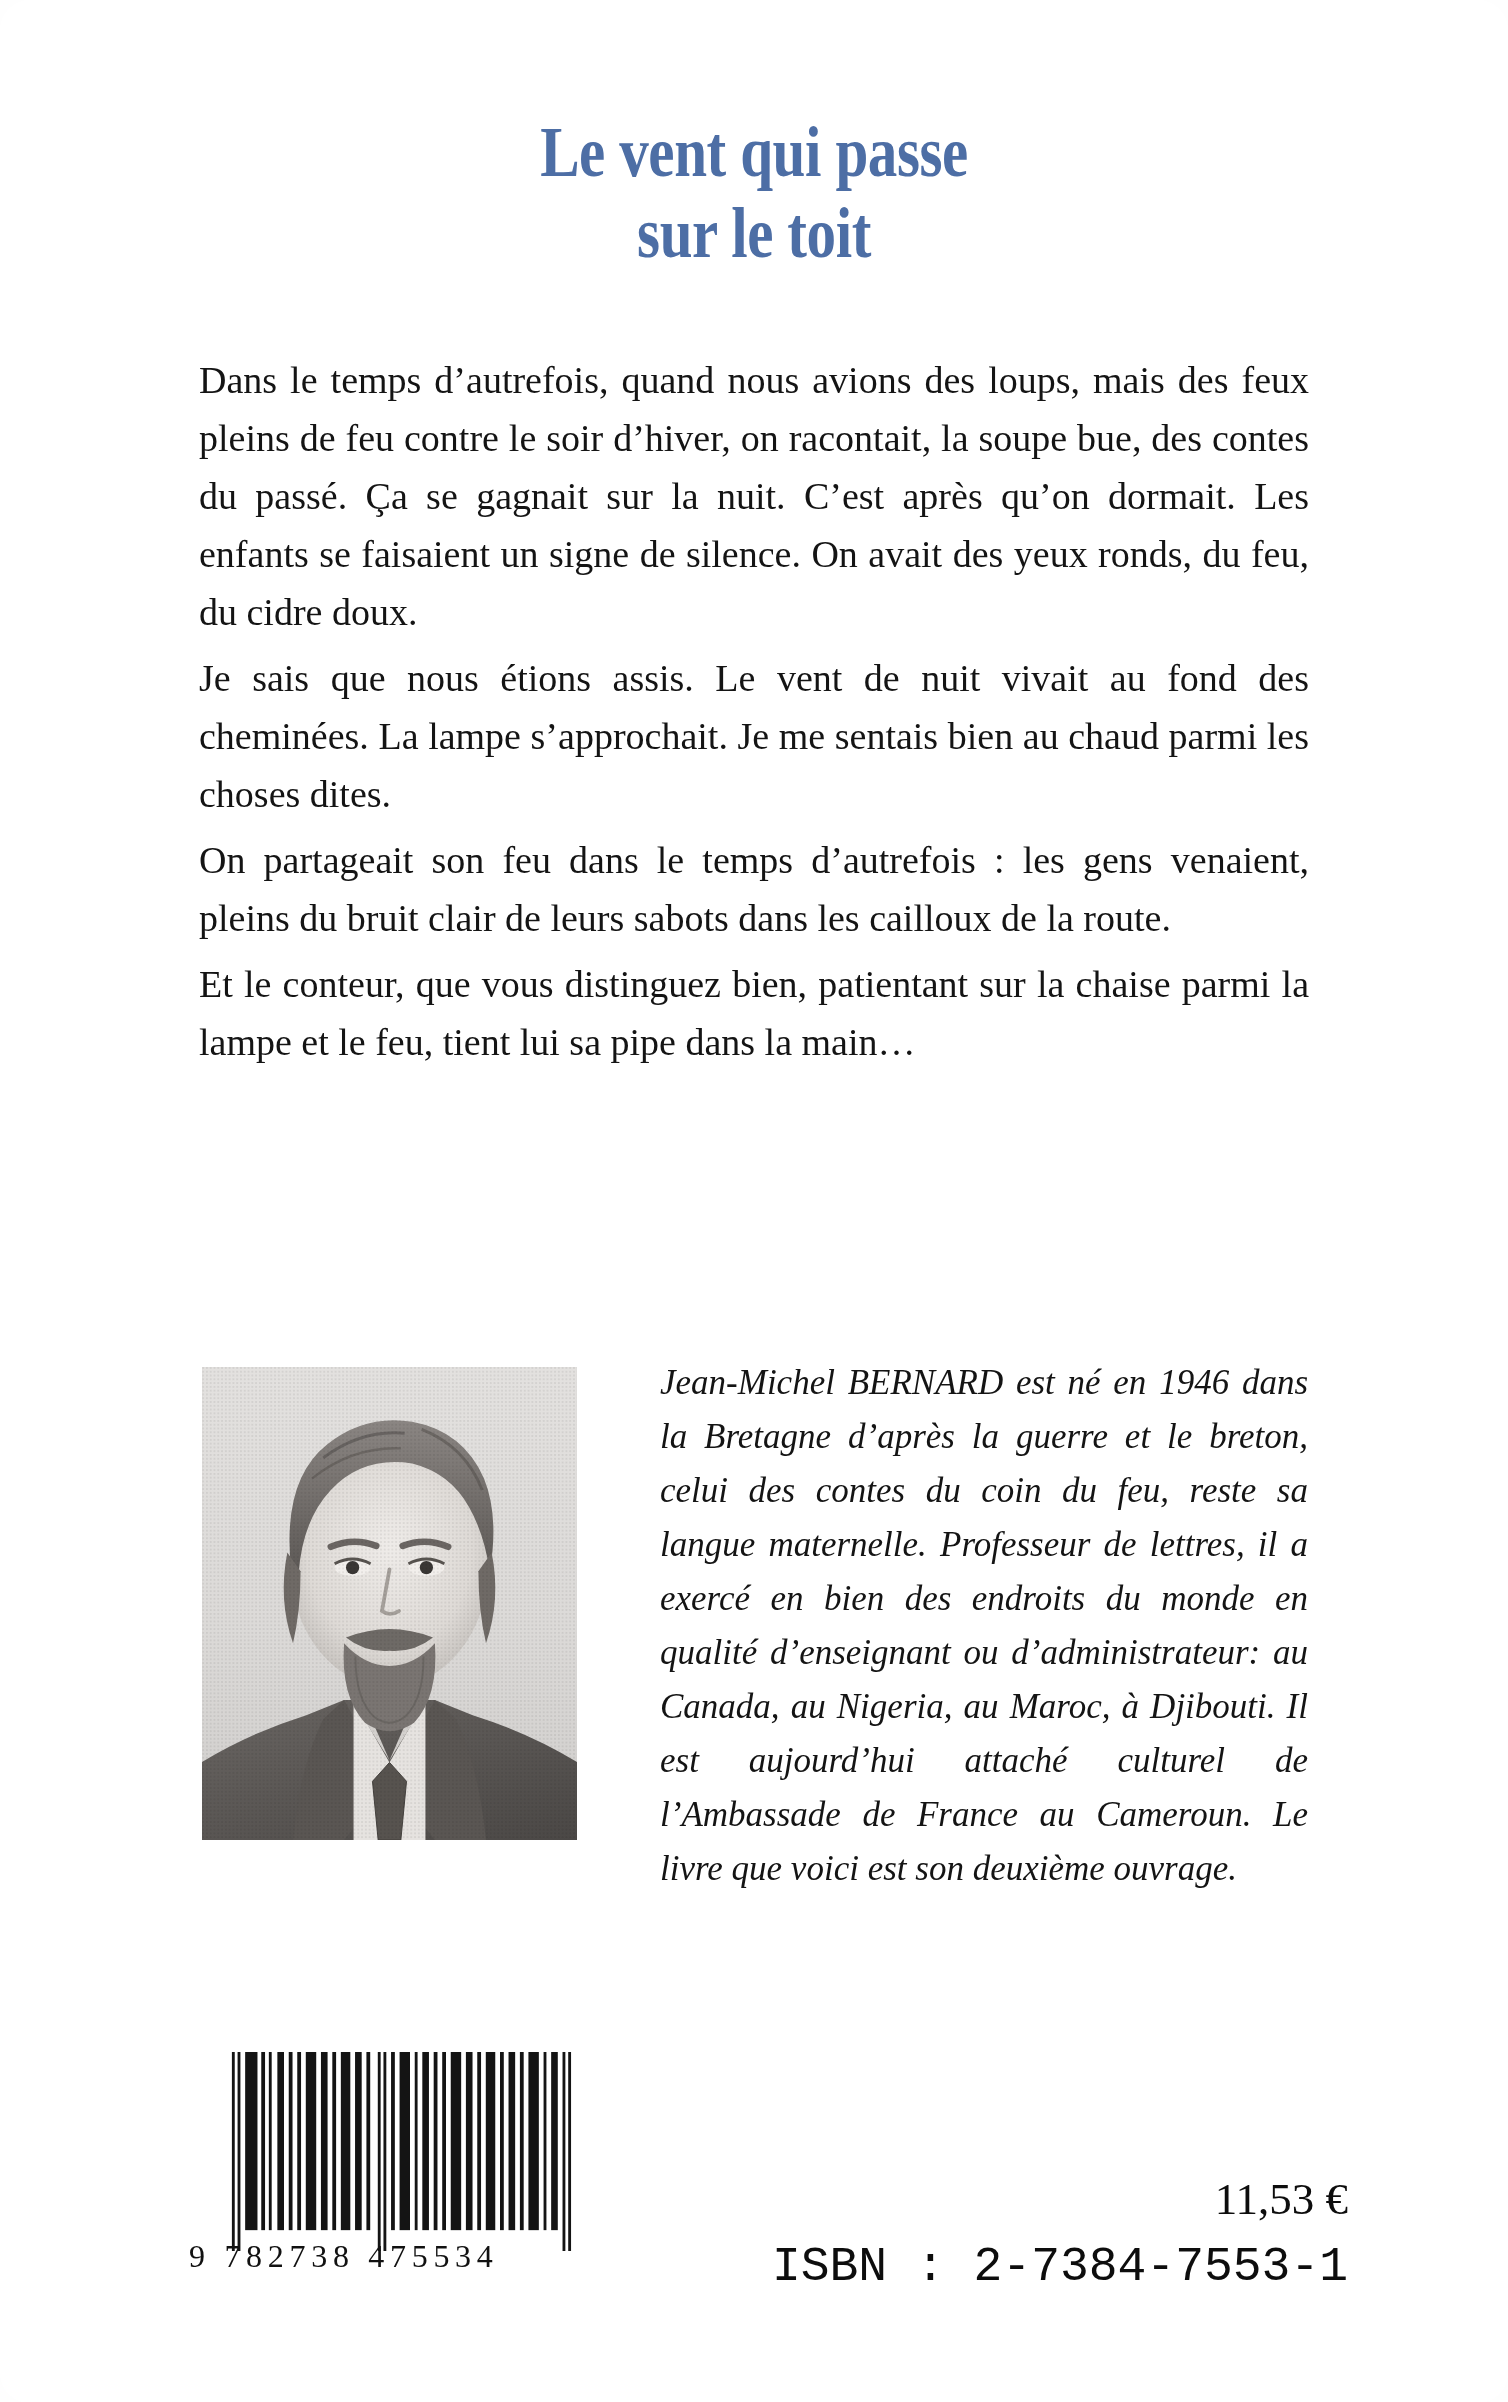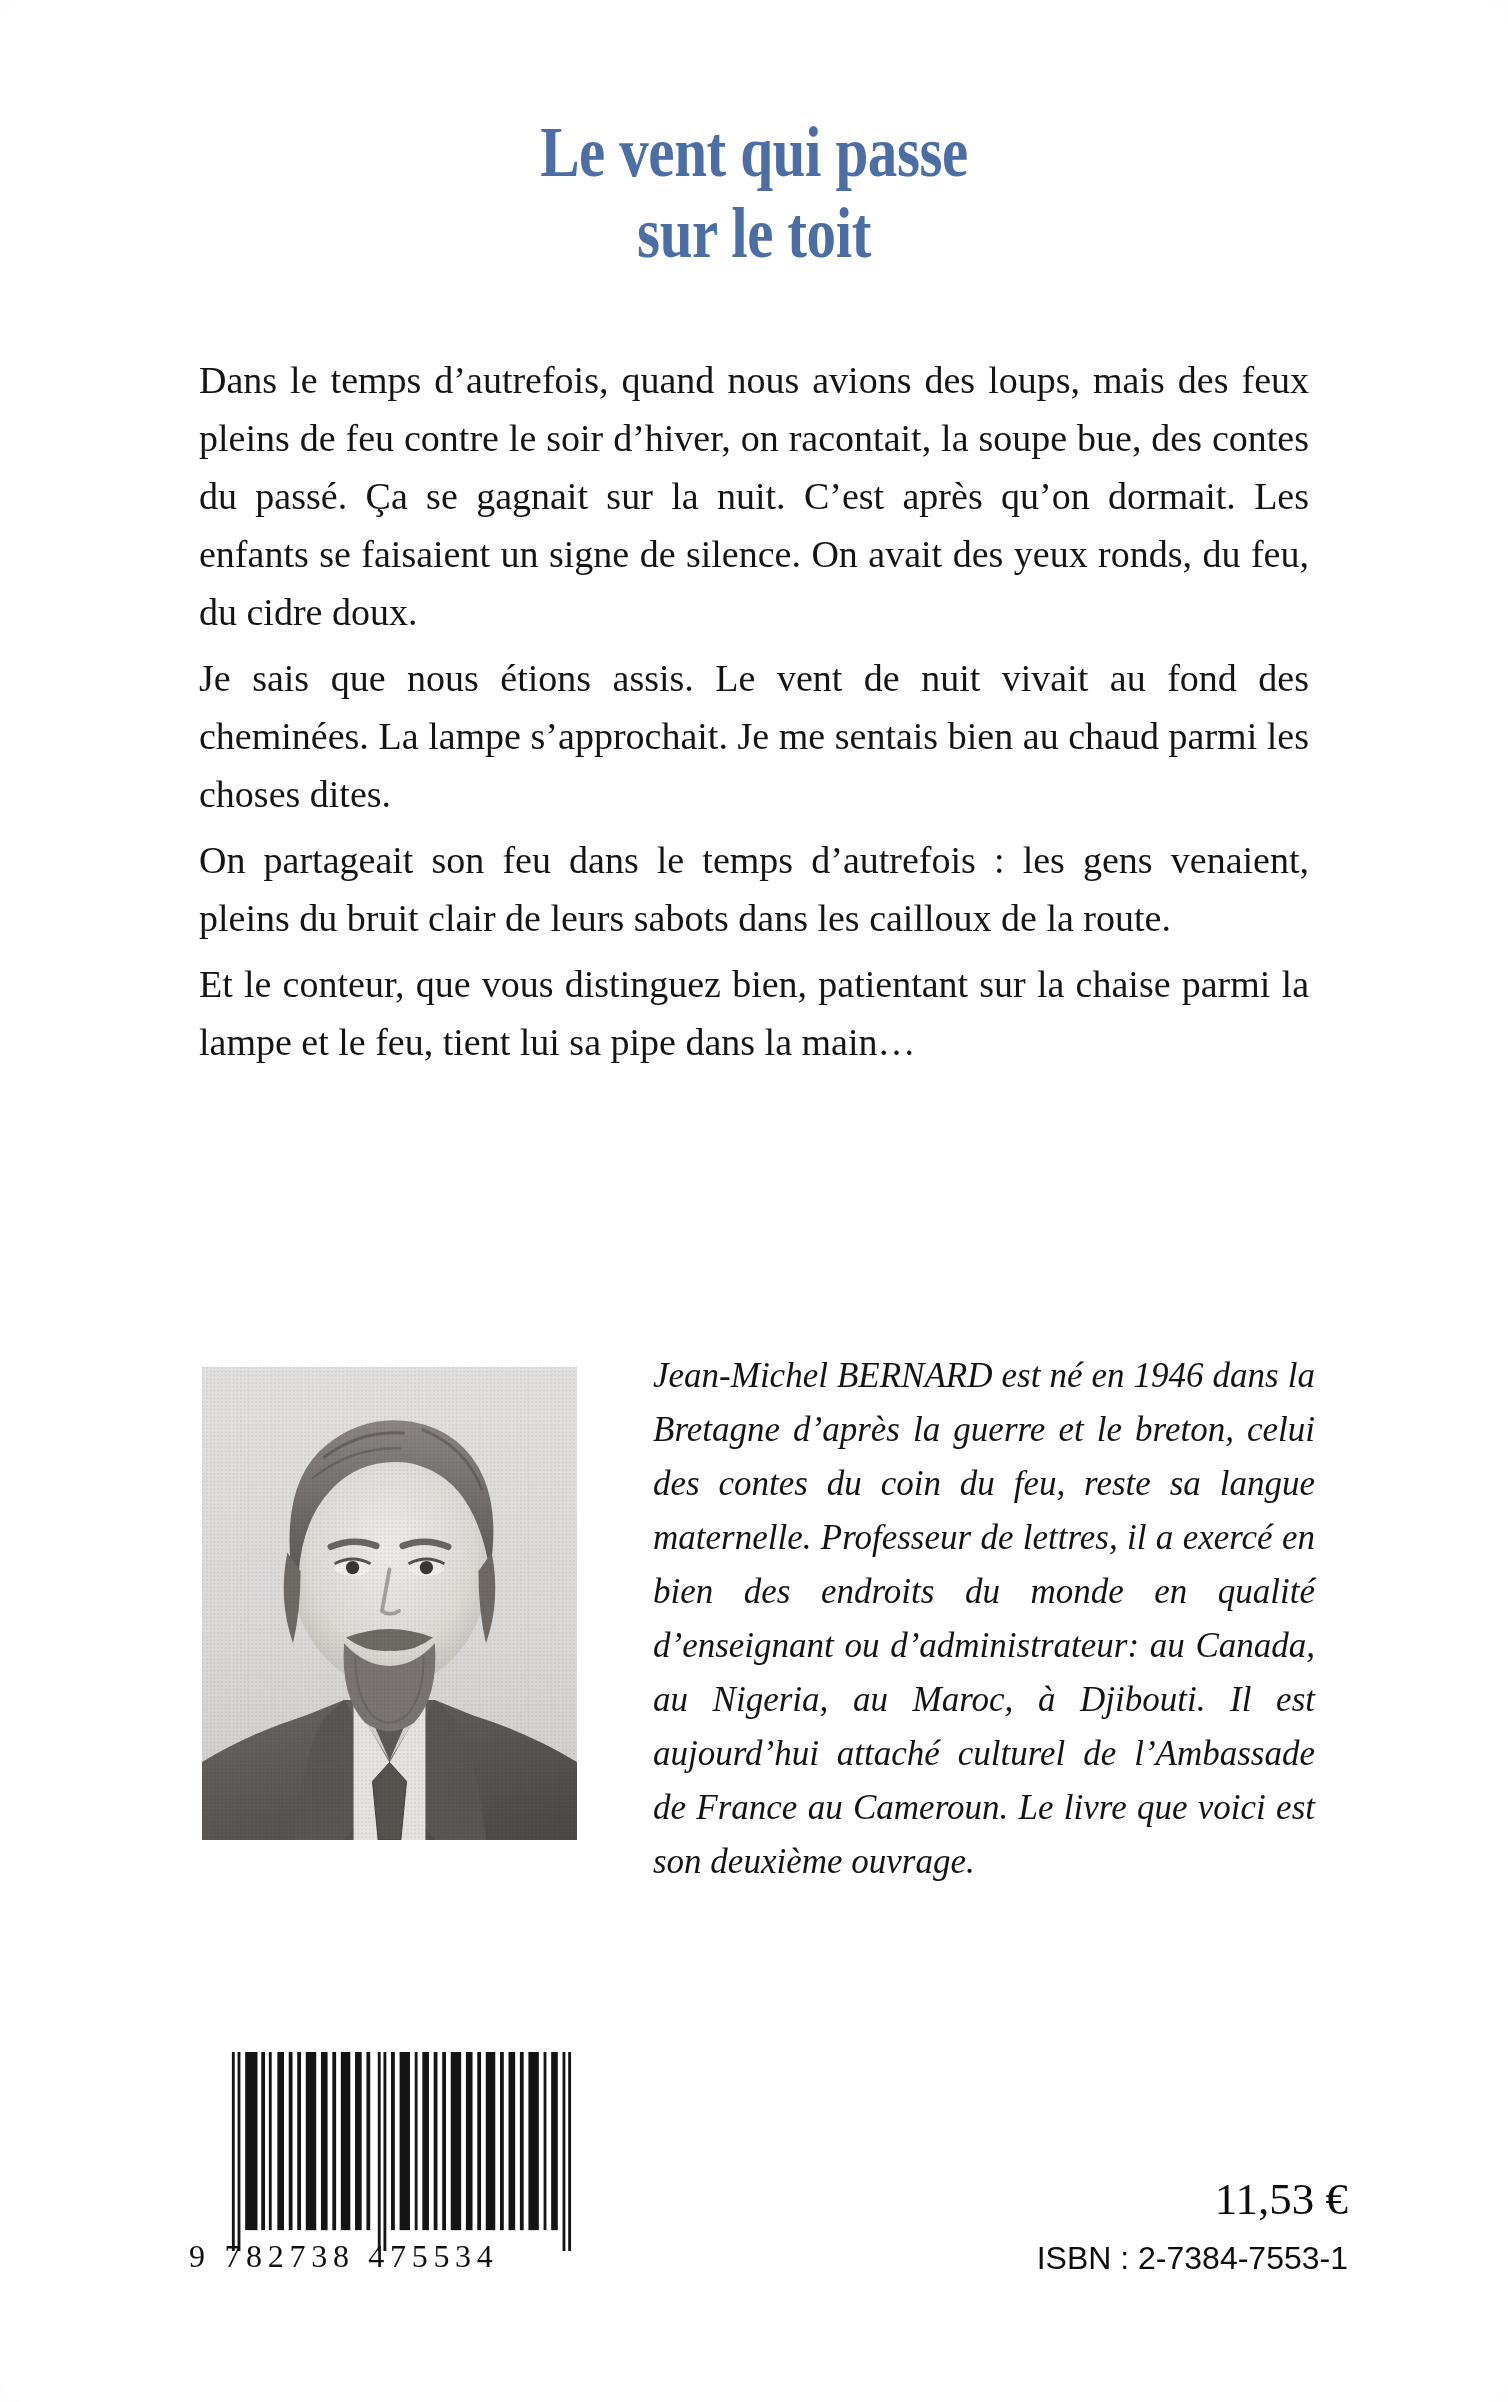--- a/index.html
+++ b/index.html
@@ -85,21 +85,21 @@
     left: 653px;
     top: 1349px;
     width: 662px;
     font-family: "Liberation Serif", serif;
     font-style: italic;
     font-size: 35px;
     line-height: 54px;
     color: #141414;
     text-align: justify;
   }
-  #author-bio p { margin: 0; text-align: justify; }
+  #author-bio p { margin: 7px; text-align: justify; }
 
   
   #barcode-block {
     position: absolute;
     left: 230px;
     top: 2052px;
     width: 360px;
   }
   #barcode-bars {
     display: block;
@@ -125,22 +125,22 @@
     top: 2173px;
     font-family: "Liberation Serif", serif;
     font-size: 45px;
     color: #0d0d0d;
     text-align: right;
   }
   #isbn {
     position: absolute;
     right: 160px;
     top: 2240px;
-    font-family: Liberation Sans, sans-serif;
-    font-size: 32px;
+    font-family: Liberation Mono, monospace;
+    font-size: 48px;
     color: #0d0d0d;
     text-align: left;
     white-space: nowrap;
   }
 </style>
 </head>
 <body>
 
 <div id="cover">
 

